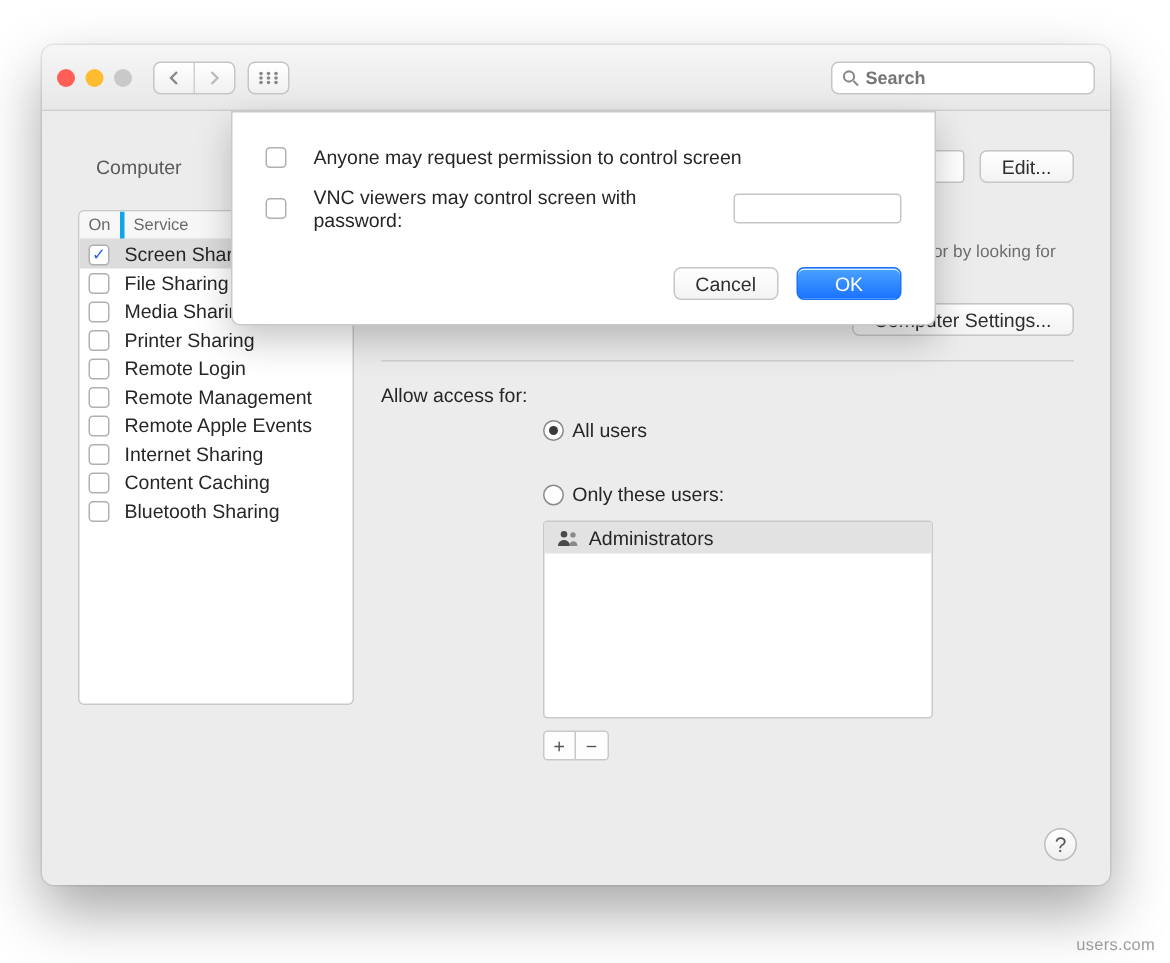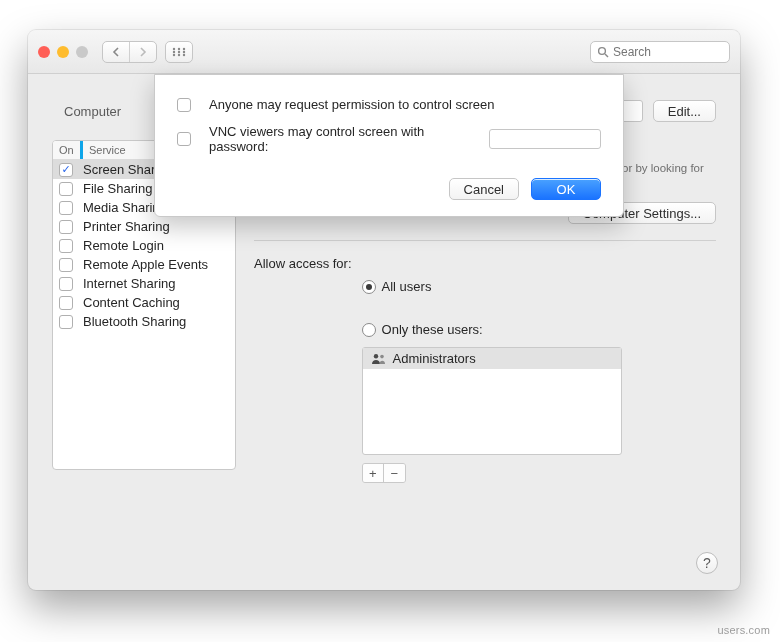--- a/index.html
+++ b/index.html
@@ -67,24 +67,25 @@
     pointer-events: none;
   }
   .search {
     margin-left: auto;
     display: flex;
     align-items: center;
     background: #ffffff;
     border: 1px solid #c6c6c6;
     border-radius: 5px;
     height: 22px;
-    width: 140px;
+    width: 176px;
     padding: 0 6px;
     color: #8a8a8a;
     gap: 4px;
+    font-weight: bold;
   }
   .search input {
     all: unset;
     flex: 1;
     font-size: 12px;
     color: #333;
   }
   .body { padding: 18px 24px 20px; height: calc(100% - 44px); position: relative; }
   .toprow { display: flex; align-items: center; gap: 10px; margin: 8px 0 18px; }
   .toprow .lbl { color: #5a5a5a; margin-left: 12px; }
@@ -164,21 +165,21 @@
   .radios { display:flex; flex-direction:column; gap:4px; }
   .radio { display:flex; align-items:center; gap:6px;margin-top:24px; }
   .rdot {
     width:14px;height:14px;border:1px solid #8a8a8a;border-radius:50%;
     background:#fff;display:flex;align-items:center;justify-content:center;
   }
   .rdot .inner { width:6px;height:6px;border-radius:50%;background:#3b3b3b; }
   .userlist {
     margin-top:6px;
     border:1px solid #c9c9c9; background:#fff; border-radius:3px;
-    width: 260px; height: 108px;
+    width: 260px; height: 132px;
     display:flex; flex-direction:column;
   }
   .userlist .row {
     background:#e2e2e2; display:flex; align-items:center; gap:6px;
     padding:3px 8px; font-size:13px;
   }
   .pm {
     display:flex; margin-top:4px;
     border:1px solid #c9c9c9; border-radius:3px;
     width:44px; height:20px; overflow:hidden;
@@ -295,20 +296,24 @@
               <span class="cb"></span>
               <span>Media Sharing</span>
             </li>
             <li>
               <span class="cb"></span>
               <span>Printer Sharing</span>
             </li>
             <li>
               <span class="cb"></span>
               <span>Remote Login</span>
+            </li>
+            <li>
+              <span class="cb"></span>
+              <span>Remote Management</span>
             </li>
             <li>
               <span class="cb"></span>
               <span>Remote Apple Events</span>
             </li>
             <li>
               <span class="cb"></span>
               <span>Internet Sharing</span>
             </li>
             <li>

